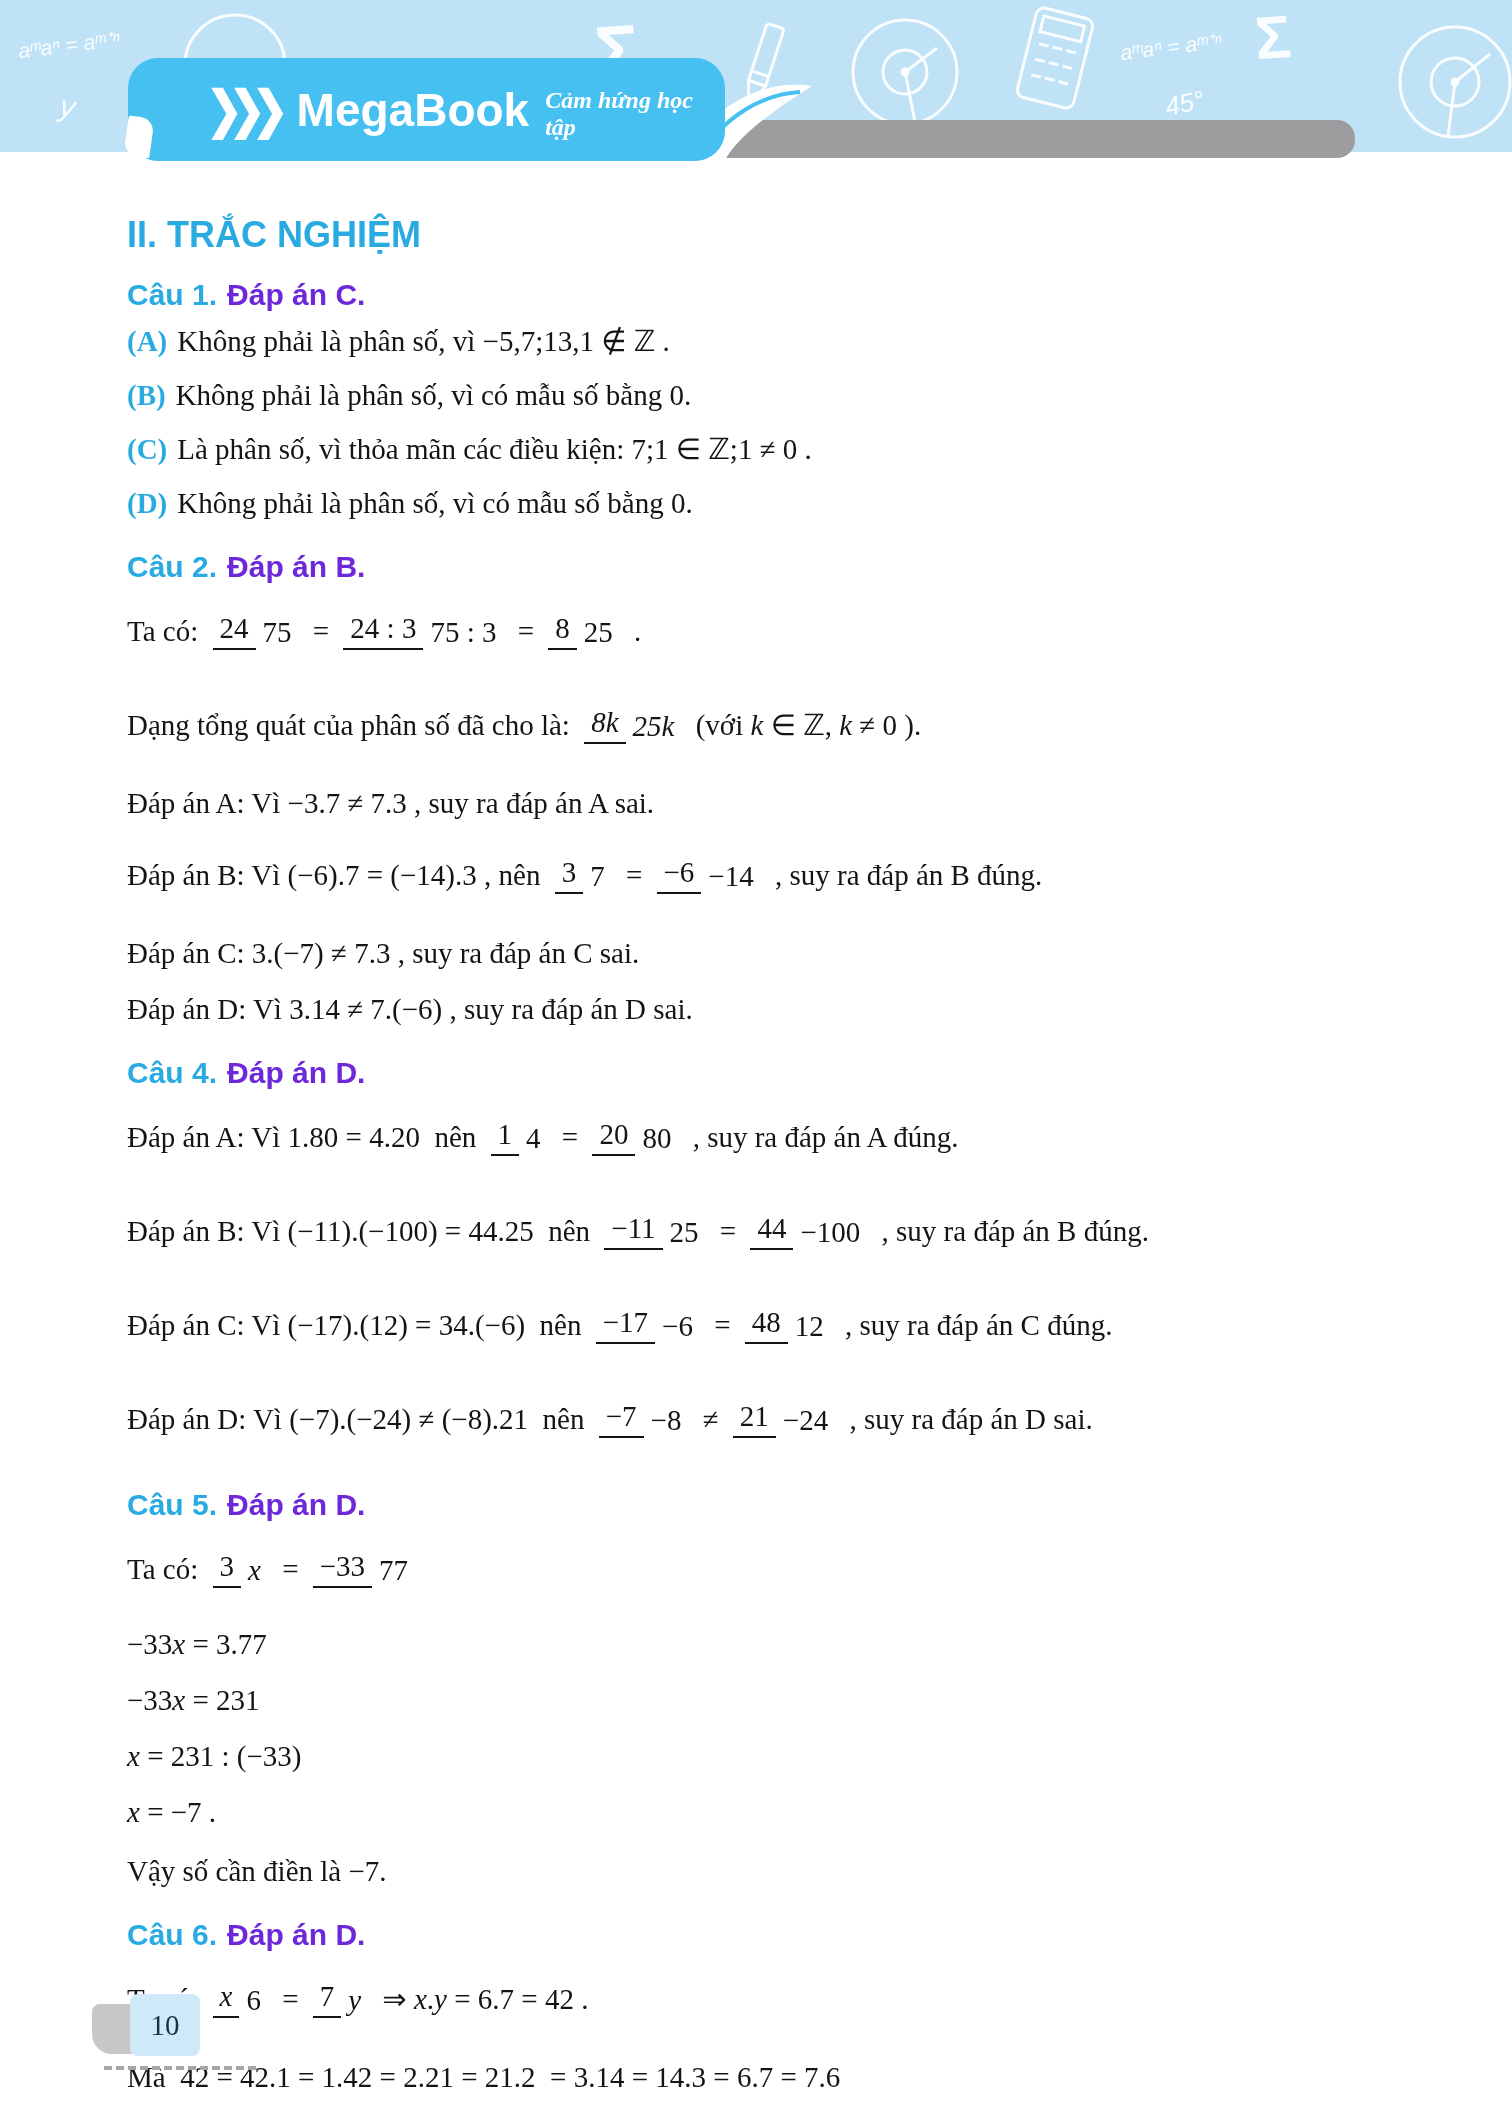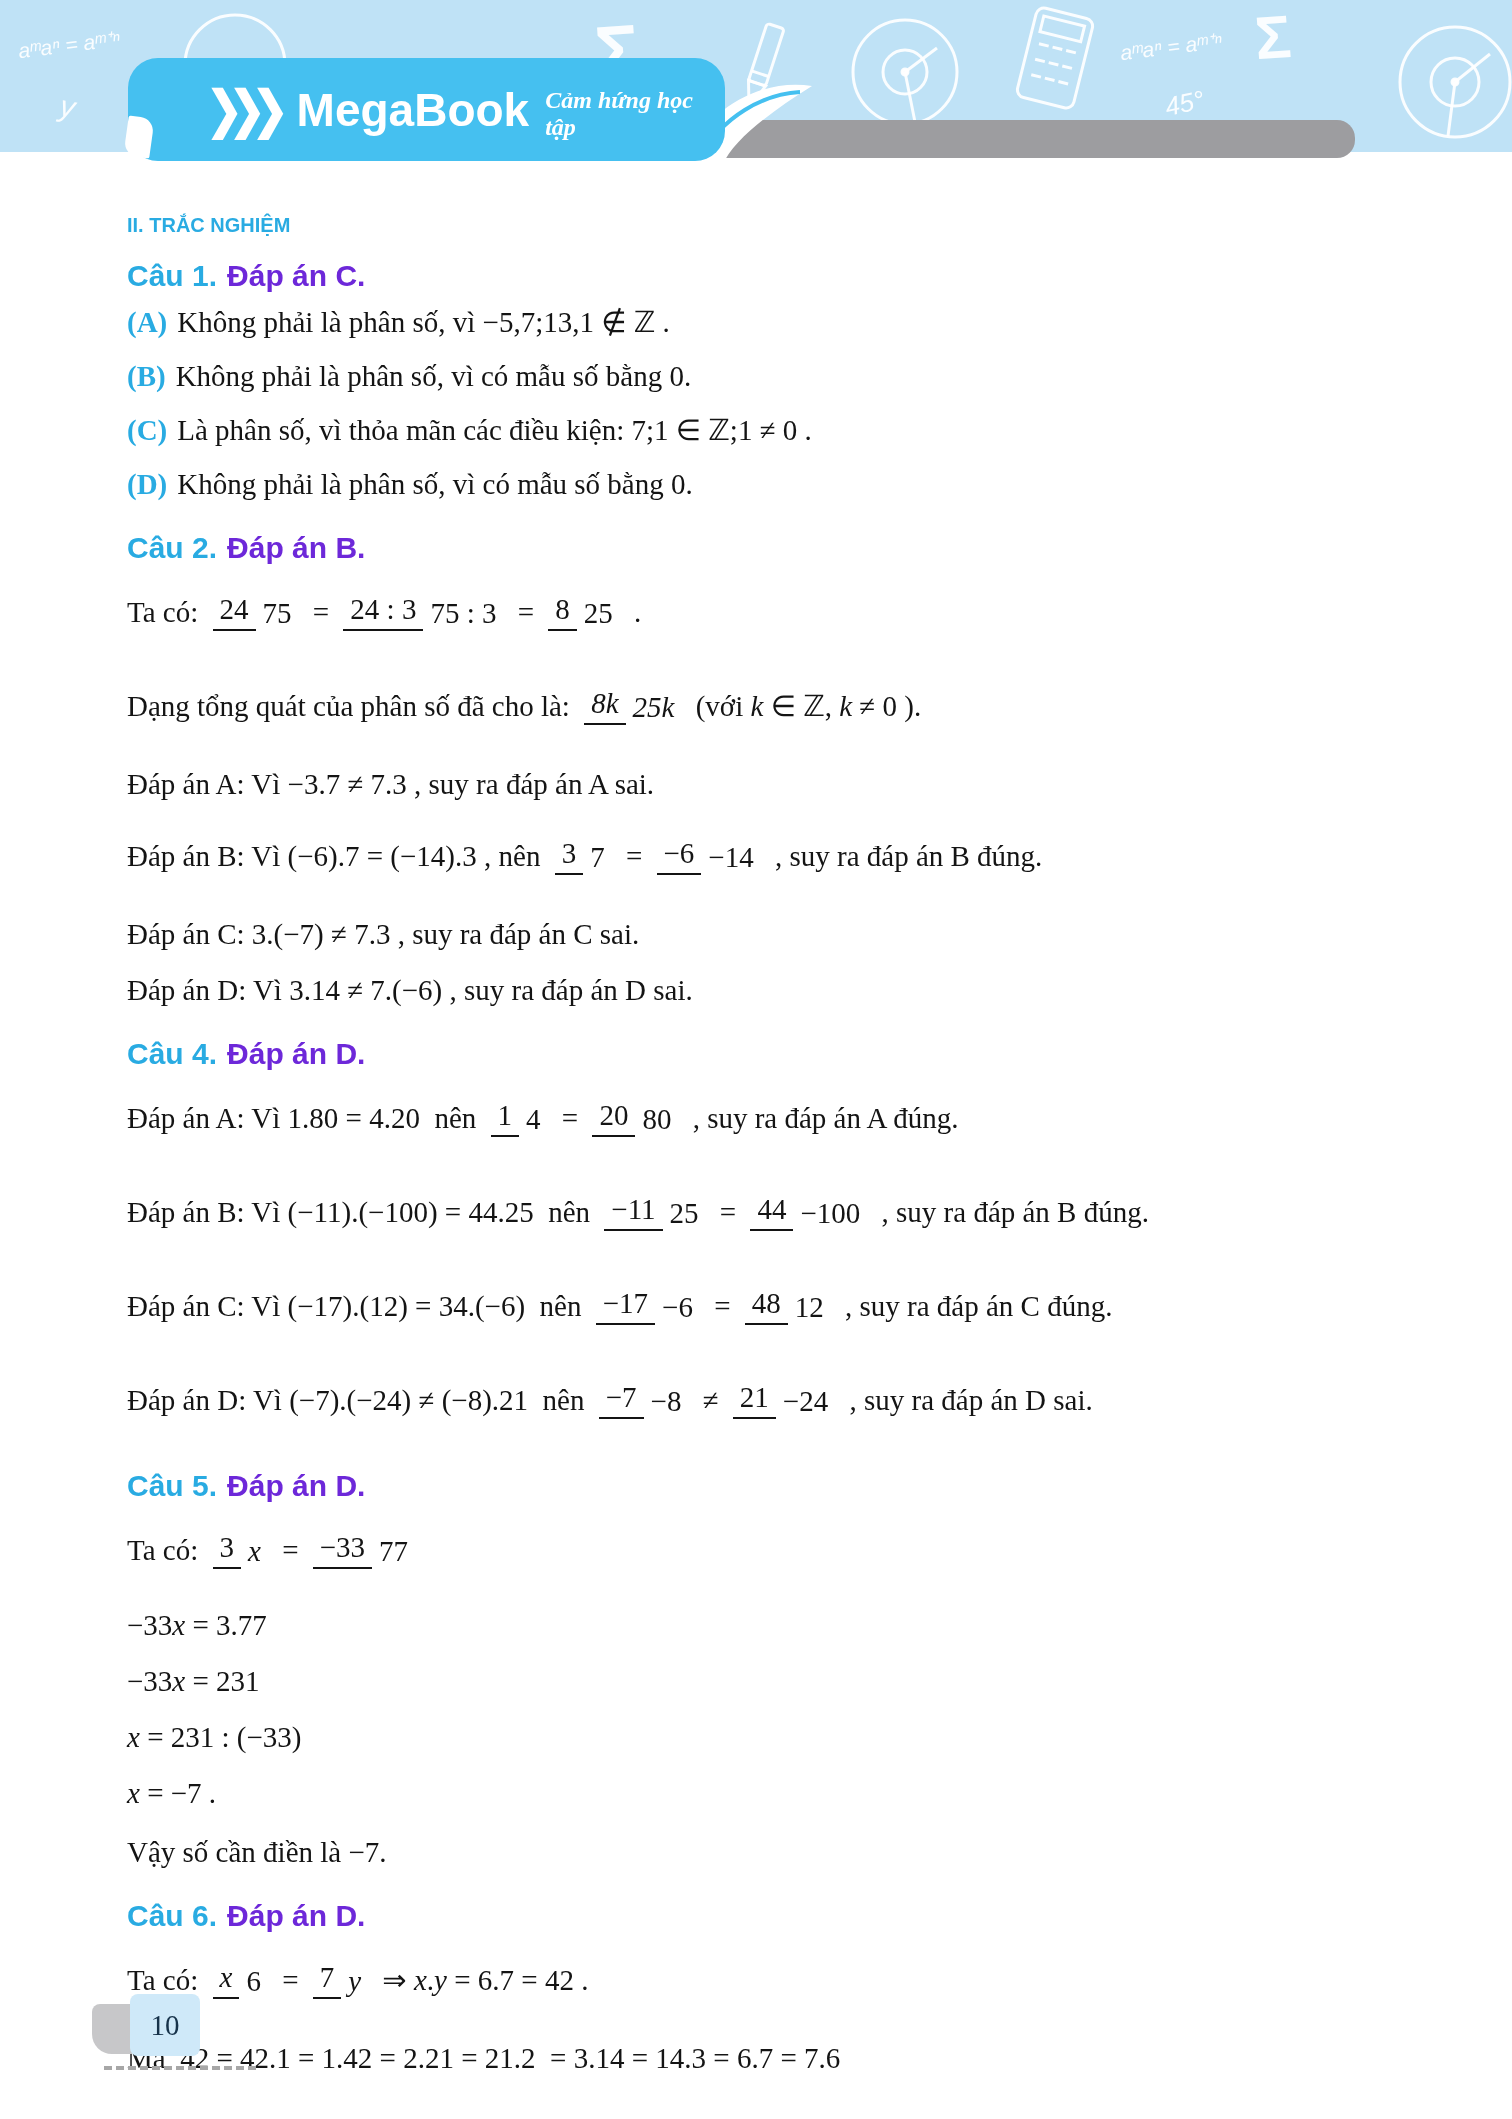--- a/index.html
+++ b/index.html
@@ -20,21 +20,21 @@
   .swoosh{position:absolute;left:678px;top:76px;z-index:3;}
 
   .logo{position:absolute;left:128px;top:58px;width:597px;height:103px;background:#45c0f0;border-radius:30px;display:flex;align-items:center;padding-left:78px;box-sizing:border-box;z-index:4;}
   .logo-curl{position:absolute;left:-2px;bottom:4px;width:26px;height:40px;background:#ffffff;border-radius:2px 14px 2px 14px;transform:rotate(8deg);}
   .brand-mark{font-family:"Liberation Sans",sans-serif;font-weight:bold;color:#fff;font-size:44px;letter-spacing:-14px;margin-right:22px;transform:scaleY(1.15);}
   .brand-name{font-family:"Liberation Sans",sans-serif;font-weight:bold;color:#fff;font-size:46px;letter-spacing:0;}
   .brand-tagline{font-family:"Liberation Serif",serif;font-style:italic;font-weight:bold;color:#fff;font-size:24px;margin-left:16px;padding-top:8px;}
 
   
   .content{position:absolute;top:152px;left:0;width:1512px;padding:0 90px 0 127px;box-sizing:border-box;z-index:1;}
-  .sec-title{font-family:"Liberation Sans",sans-serif;font-weight:bold;font-size:20px;color:#29abe2;margin:62px 0 0 0;}
+  .sec-title{font-family:"Liberation Sans",sans-serif;font-weight:bold;font-size:36px;color:#29abe2;margin:62px 0 0 0;}
   .q-head{font-family:"Liberation Sans",sans-serif;font-weight:bold;font-size:30px;margin-top:22px;}
   .q-label{color:#29abe2;margin-right:10px;}
   .q-answer{color:#6d28d9;}
   .opt{display:flex;align-items:baseline;font-size:29px;line-height:49px;margin-top:5px;}
   .opt-key{color:#29abe2;font-weight:bold;margin-right:10px;flex:0 0 auto;}
   .plainline{font-size:29px;line-height:50px;margin-top:6px;white-space:pre-wrap;}
   .mathline{display:flex;align-items:center;font-size:29px;min-height:94px;margin-top:0;}
   .mathline.compact{min-height:56px;}
   .mtxt{white-space:pre-wrap;}
   .it{font-style:italic;}

